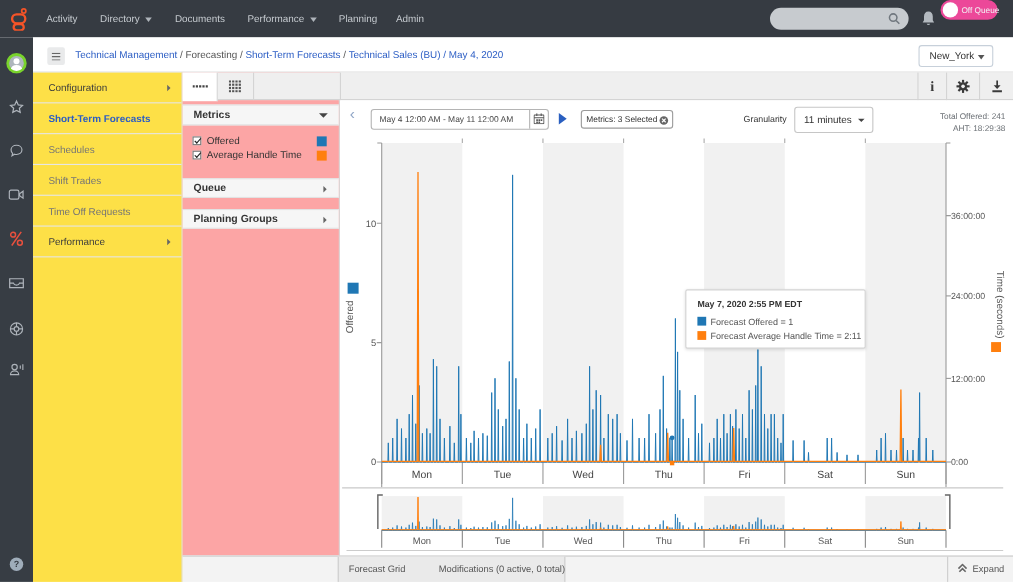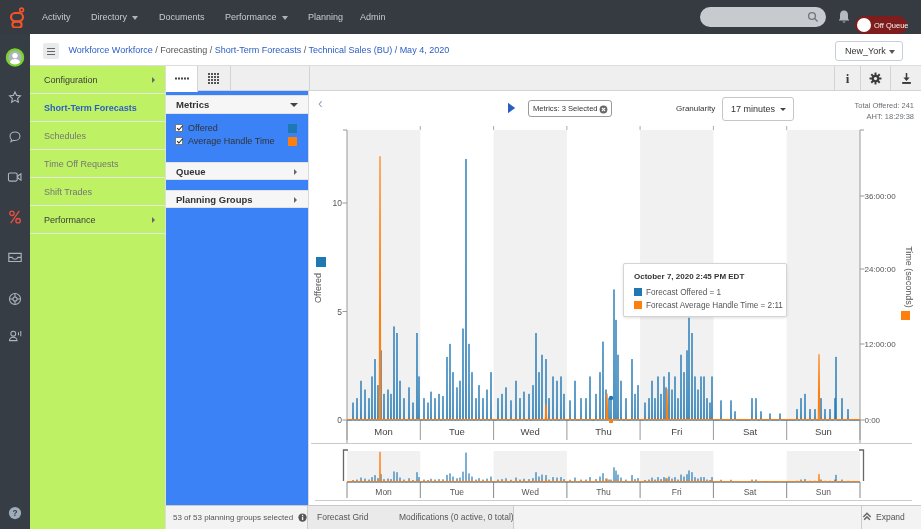--- a/index.html
+++ b/index.html
@@ -7,45 +7,45 @@
   font-family:"Liberation Sans",sans-serif; }
 .abs { position:absolute; }
 #stage { position:relative; width:866px; height:529px; }
 
 
 #topnav { position:absolute; left:0; top:0; width:921px; height:34px; background:#363b42; }
 #topnav .mi { position:absolute; top:0; height:34px; line-height:34px; color:#c6cbd0; font-size:9px; white-space:nowrap; }
 .ncaret { display:inline-block; width:0; height:0; border-left:3.5px solid transparent;
   border-right:3.5px solid transparent; border-top:4px solid #aeb4ba; margin-left:5px; vertical-align:middle; }
 #searchpill { position:absolute; left:700px; top:7px; width:126px; height:20px; background:#c7cbcf; border-radius:10px; }
-#toggle { position:absolute; left:855px; top:16px; width:52px; height:18px; background:#7f1d1d; border-radius:9px; }
+#toggle { position:absolute; left:855px; top:0; width:52px; height:18px; background:#ec4899; border-radius:9px; }
 #toggle .knob { position:absolute; left:2px; top:2px; width:14px; height:14px; background:#fff; border-radius:50%; }
 #toggle .tlab { position:absolute; left:19px; top:0; height:18px; line-height:19px; font-size:7.5px; color:#f2f4f5; white-space:nowrap; }
 
 
 #rail { position:absolute; left:0; top:34px; width:30px; height:495px; background:#373d44; }
 #rail svg { position:absolute; left:50%; transform:translateX(-50%); }
 
 
 #crumbbar { position:absolute; left:30px; top:34px; width:891px; height:32px; background:#fff; border-bottom:1px solid #ddd; }
 #hamb { position:absolute; left:13px; top:9px; width:16px; height:16px; background:#e9eaeb; border-radius:2px; }
 #crumbs { position:absolute; left:38.5px; top:0; height:31px; line-height:32px; font-size:9px; color:#555; white-space:nowrap; }
 #crumbs a { color:#2b5dc4; text-decoration:none; }
 #nybtn { position:absolute; right:18px; top:7px; width:68px; height:20px; border:1px solid #c7d0da; border-radius:3px; background:#fff; font-size:9px; color:#333; line-height:19px; }
 
 
-#navpanel { position:absolute; left:30px; top:66px; width:136px; height:463px; background:#bef264; border-right:1px solid #ddd; }
+#navpanel { position:absolute; left:30px; top:66px; width:136px; height:463px; background:#fde047; border-right:1px solid #ddd; }
 #navpanel .item { position:relative; height:28px; line-height:28px; padding-left:14px; font-size:9px; color:#3c3c3c; border-bottom:1px solid #e6e6e6; }
 #navpanel .item.gray { color:#757575; }
 #navpanel .item.sel { color:#2b5dc4; font-weight:bold; }
 .rcaret { position:absolute; right:10px; top:11px; width:0; height:0; border-top:3px solid transparent;
   border-bottom:3px solid transparent; border-left:3.5px solid #666; }
 
 
-#mpanel { position:absolute; left:166px; top:66px; width:143px; height:439px; background:#3b82f6; border-right:1px solid #d9d9d9; }
+#mpanel { position:absolute; left:166px; top:66px; width:143px; height:439px; background:#fca5a5; border-right:1px solid #d9d9d9; }
 #tabrow { position:absolute; left:166px; top:66px; width:755px; height:25px; background:#efefef; border-bottom:1px solid #d4d4d4; z-index:6; }
 #tab1 { position:absolute; left:0; top:0; width:32px; height:26px; background:#fff; border-right:1px solid #d4d4d4; z-index:3; }
 #tab2 { position:absolute; left:32px; top:0; width:33px; height:25px; border-right:1px solid #d4d4d4; }
 .icell { position:absolute; top:0; height:25px; border-left:1px solid #d4d4d4; text-align:center; }
 .acchead { position:absolute; left:0; width:142px; background:#f6f6f6; border-top:1px solid #e2e2e2; border-bottom:1px solid #e2e2e2; font-size:9.5px; font-weight:bold; color:#333; }
 .acchead .tx { position:absolute; left:10px; top:0; line-height:18px; }
 .dcaret { position:absolute; right:10px; top:7px; width:0; height:0; border-left:4px solid transparent; border-right:4px solid transparent; border-top:4.5px solid #444; }
 .chkrow { position:absolute; left:9px; font-size:9px; color:#333; white-space:nowrap; }
 .chk { display:inline-block; width:8px; height:8px; border:1px solid #777; background:#fff; position:relative; vertical-align:-1px; margin-right:5px; }
 .chk:after { content:""; position:absolute; left:1px; top:1px; width:4.5px; height:2.2px; border-left:1.2px solid #222; border-bottom:1.2px solid #222; transform:rotate(-48deg); }
@@ -151,30 +151,30 @@
     <text x="12" y="17" text-anchor="middle" font-size="14" font-weight="bold" fill="#373d44" font-family="Liberation Sans">?</text>
   </svg>
 </div>
 
 <div id="crumbbar">
   <div id="hamb">
     <svg class="abs" style="left:4px;top:4.5px" width="8" height="7" viewBox="0 0 8 7">
       <path d="M0 0.5h8 M0 3.5h8 M0 6.5h8" stroke="#666" stroke-width="1"></path>
     </svg>
   </div>
-  <div id="crumbs"><a>Workforce Workforce</a> / Forecasting / <a>Short-Term Forecasts</a> / <a>Technical Sales (BU) / May 4, 2020</a></div>
+  <div id="crumbs"><a>Technical Management</a> / Forecasting / <a>Short-Term Forecasts</a> / <a>Technical Sales (BU) / May 4, 2020</a></div>
   <div id="nybtn"><span style="margin-left:9px">New_York</span><span class="ncaret" style="border-top-color:#555;position:absolute;right:7px;top:8px"></span></div>
 </div>
 
 <div id="navpanel">
   <div class="item">Configuration<span class="rcaret"></span></div>
   <div class="item sel">Short-Term Forecasts</div>
   <div class="item gray">Schedules</div>
+  <div class="item gray">Shift Trades</div>
   <div class="item gray">Time Off Requests</div>
-  <div class="item gray">Shift Trades</div>
   <div class="item">Performance<span class="rcaret"></span></div>
 </div>
 
 <div id="tabrow">
   <div id="tab1">
     <svg class="abs" style="left:9px;top:11px" width="14" height="3" viewBox="0 0 14 3">
       <path d="M0 1.5h14" stroke="#444" stroke-width="2.2" stroke-dasharray="2,1"></path>
     </svg>
   </div>
   <div style="position:absolute;left:143px;top:0;width:1px;height:25px;background:#d4d4d4"></div>
@@ -243,31 +243,41 @@
         <span class="rcaret" style="top:6px;right:11px"></span>
       </div>
   <div class="acchead" style="top:124px;height:18px">
         <span class="tx">Planning Groups</span>
         <span class="rcaret" style="top:6px;right:11px"></span>
       </div>
 </div>
 
 <div id="ctlbar">
   <div style="position:absolute;left:8px;top:3px;font-size:14px;color:#8fa5c6">‹</div>
+  <div id="datebox">
+    <div class="dtx">May 4 12:00 AM - May 11 12:00 AM</div>
+    <div id="calbtn">
+      <svg class="abs" style="left:3px;top:3px" width="10" height="10" viewBox="0 0 20 20">
+        <rect x="1" y="3" width="18" height="16" rx="1.5" fill="none" stroke="#555" stroke-width="2"></rect>
+        <path d="M1 8h18 M6 0v5 M14 0v5" stroke="#555" stroke-width="2"></path>
+        <path d="M5 11h3v3H5z M9 11h3v3H9z M13 11h3v3h-3z M5 15h3v3H5z M9 15h3v3H9z" fill="#555"></path>
+      </svg>
+    </div>
+  </div>
   <svg class="abs" style="left:197px;top:10px" width="9" height="12" viewBox="0 0 9 12">
     <path d="M1 0.8l7.2 5.2-7.2 5.2z" fill="#2a5fc0"></path>
   </svg>
   <div id="chip"><span style="margin-left:4px">Metrics: 3 Selected</span>
     <svg class="abs" style="right:3px;top:3.5px" width="9" height="9" viewBox="0 0 12 12">
       <circle cx="6" cy="6" r="5.2" fill="#666"></circle>
       <path d="M3.8 3.8l4.4 4.4 M8.2 3.8L3.8 8.2" stroke="#fff" stroke-width="1.4"></path>
     </svg>
   </div>
   <div id="gran">Granularity</div>
-  <div id="gransel"><span style="margin-left:8px">17 minutes</span>
+  <div id="gransel"><span style="margin-left:8px">11 minutes</span>
     <span class="ncaret" style="border-top-color:#444;position:absolute;right:7px;top:10px;border-left-width:3px;border-right-width:3px;border-top-width:3.5px"></span>
   </div>
   <div id="totals">Total Offered: 241<br>AHT: 18:29:38</div>
 </div>
 
 <svg width="612" height="380" viewBox="0 0 612 380" style="position:absolute;left:309px;top:125px;font-family:'Liberation Sans',sans-serif;">
 <rect x="38.0" y="5" width="73.3" height="290" fill="#f1f1f1"></rect>
       <rect x="184.6" y="5" width="73.3" height="290" fill="#f1f1f1"></rect>
       <rect x="331.1" y="5" width="73.3" height="290" fill="#f1f1f1"></rect>
       <rect x="477.7" y="5" width="73.3" height="290" fill="#f1f1f1"></rect>
@@ -341,38 +351,31 @@
       <text x="294.5" y="369.5" text-anchor="middle" font-size="8.5" fill="#555">Thu</text>
       <text x="367.8" y="369.5" text-anchor="middle" font-size="8.5" fill="#555">Fri</text>
       <text x="441.1" y="369.5" text-anchor="middle" font-size="8.5" fill="#555">Sat</text>
       <text x="514.4" y="369.5" text-anchor="middle" font-size="8.5" fill="#555">Sun</text>
 <line x1="6" y1="375.5" x2="603" y2="375.5" stroke="#ccc"></line>
 <path d="M38.0,357.0 L43.70,357.0 L44.00,355.0 L44.30,357.0 L47.70,357.0 L48.00,354.6 L48.30,357.0 L51.70,357.0 L52.00,352.6 L52.30,357.0 L55.70,357.0 L56.00,353.6 L56.30,357.0 L59.70,357.0 L60.00,354.6 L60.30,357.0 L62.70,357.0 L63.00,352.1 L63.30,357.0 L65.70,357.0 L66.00,350.1 L66.30,357.0 L68.70,357.0 L69.00,353.1 L69.30,357.0 L71.70,357.0 L72.00,349.2 L72.30,357.0 L74.70,357.0 L75.00,354.1 L75.30,357.0 L78.70,357.0 L79.00,353.6 L79.30,357.0 L81.70,357.0 L82.00,354.1 L82.30,357.0 L84.70,357.0 L85.00,346.5 L85.30,357.0 L87.70,357.0 L88.00,347.2 L88.30,357.0 L90.70,357.0 L91.00,352.6 L91.30,357.0 L94.70,357.0 L95.00,354.6 L95.30,357.0 L99.70,357.0 L100.00,353.3 L100.30,357.0 L103.70,357.0 L104.00,355.0 L104.30,357.0 L107.70,357.0 L108.00,347.2 L108.30,357.0 L109.70,357.0 L110.00,352.1 L110.30,357.0 L114.70,357.0 L115.00,354.6 L115.30,357.0 L118.70,357.0 L119.00,355.0 L119.30,357.0 L121.70,357.0 L122.00,353.8 L122.30,357.0 L125.70,357.0 L126.00,354.6 L126.30,357.0 L129.70,357.0 L130.00,354.1 L130.30,357.0 L133.70,357.0 L134.00,354.3 L134.30,357.0 L137.70,357.0 L138.00,349.9 L138.30,357.0 L140.70,357.0 L141.00,348.4 L141.30,357.0 L143.70,357.0 L144.00,351.6 L144.30,357.0 L147.70,357.0 L148.00,353.3 L148.30,357.0 L150.70,357.0 L151.00,352.6 L151.30,357.0 L153.70,357.0 L154.00,346.7 L154.30,357.0 L156.70,357.0 L157.00,327.6 L157.30,357.0 L159.70,357.0 L160.00,348.4 L160.30,357.0 L162.70,357.0 L163.00,351.6 L163.30,357.0 L166.70,357.0 L167.00,354.6 L167.30,357.0 L169.70,357.0 L170.00,353.1 L170.30,357.0 L173.70,357.0 L174.00,354.6 L174.30,357.0 L177.70,357.0 L178.00,353.6 L178.30,357.0 L181.70,357.0 L182.00,351.6 L182.30,357.0 L188.70,357.0 L189.00,354.6 L189.30,357.0 L192.70,357.0 L193.00,354.1 L193.30,357.0 L196.70,357.0 L197.00,353.3 L197.30,357.0 L201.70,357.0 L202.00,354.8 L202.30,357.0 L206.70,357.0 L207.00,352.6 L207.30,357.0 L210.70,357.0 L211.00,354.6 L211.30,357.0 L214.70,357.0 L215.00,353.8 L215.30,357.0 L219.70,357.0 L220.00,354.1 L220.30,357.0 L223.70,357.0 L224.00,353.1 L224.30,357.0 L226.70,357.0 L227.00,347.2 L227.30,357.0 L229.70,357.0 L230.00,351.6 L230.30,357.0 L232.70,357.0 L233.00,349.6 L233.30,357.0 L236.70,357.0 L237.00,350.1 L237.30,357.0 L239.70,357.0 L240.00,354.6 L240.30,357.0 L243.70,357.0 L244.00,352.1 L244.30,357.0 L247.70,357.0 L248.00,352.6 L248.30,357.0 L251.70,357.0 L252.00,352.1 L252.30,357.0 L254.70,357.0 L255.00,354.1 L255.30,357.0 L260.70,357.0 L261.00,354.8 L261.30,357.0 L265.70,357.0 L266.00,352.6 L266.30,357.0 L271.70,357.0 L272.00,354.6 L272.30,357.0 L276.70,357.0 L277.00,354.6 L277.30,357.0 L280.70,357.0 L281.00,352.1 L281.30,357.0 L286.70,357.0 L287.00,354.1 L287.30,357.0 L290.70,357.0 L291.00,351.6 L291.30,357.0 L293.70,357.0 L294.00,348.2 L294.30,357.0 L296.70,357.0 L297.00,353.6 L297.30,357.0 L299.70,357.0 L300.00,354.6 L300.30,357.0 L301.70,357.0 L302.00,354.6 L302.30,357.0 L304.70,357.0 L305.00,342.3 L305.30,357.0 L306.70,357.0 L307.00,345.7 L307.30,357.0 L308.70,357.0 L309.00,349.6 L309.30,357.0 L311.70,357.0 L312.00,352.6 L312.30,357.0 L316.70,357.0 L317.00,354.6 L317.30,357.0 L322.70,357.0 L323.00,350.1 L323.30,357.0 L325.70,357.0 L326.00,354.1 L326.30,357.0 L328.70,357.0 L329.00,353.1 L329.30,357.0 L335.70,357.0 L336.00,355.0 L336.30,357.0 L339.70,357.0 L340.00,354.6 L340.30,357.0 L342.70,357.0 L343.00,352.6 L343.30,357.0 L345.70,357.0 L346.00,354.6 L346.30,357.0 L348.70,357.0 L349.00,352.1 L349.30,357.0 L351.70,357.0 L352.00,354.1 L352.30,357.0 L354.70,357.0 L355.00,352.1 L355.30,357.0 L356.70,357.0 L357.00,353.3 L357.30,357.0 L359.70,357.0 L360.00,351.6 L360.30,357.0 L362.70,357.0 L363.00,353.6 L363.30,357.0 L365.70,357.0 L366.00,352.1 L366.30,357.0 L368.70,357.0 L369.00,354.6 L369.30,357.0 L371.70,357.0 L372.00,349.6 L372.30,357.0 L374.70,357.0 L375.00,351.6 L375.30,357.0 L377.70,357.0 L378.00,349.2 L378.30,357.0 L379.70,357.0 L380.00,345.5 L380.30,357.0 L382.70,357.0 L383.00,347.2 L383.30,357.0 L385.70,357.0 L386.00,352.1 L386.30,357.0 L388.70,357.0 L389.00,353.6 L389.30,357.0 L391.70,357.0 L392.00,352.1 L392.30,357.0 L394.70,357.0 L395.00,352.1 L395.30,357.0 L397.70,357.0 L398.00,354.6 L398.30,357.0 L400.70,357.0 L401.00,355.0 L401.30,357.0 L402.70,357.0 L403.00,352.1 L403.30,357.0 L411.70,357.0 L412.00,354.8 L412.30,357.0 L421.70,357.0 L422.00,354.8 L422.30,357.0 L425.70,357.0 L426.00,356.0 L426.30,357.0 L442.70,357.0 L443.00,354.6 L443.30,357.0 L446.70,357.0 L447.00,354.6 L447.30,357.0 L451.70,357.0 L452.00,356.0 L452.30,357.0 L460.70,357.0 L461.00,356.3 L461.30,357.0 L470.70,357.0 L471.00,356.3 L471.30,357.0 L487.70,357.0 L488.00,355.8 L488.30,357.0 L491.70,357.0 L492.00,354.6 L492.30,357.0 L495.70,357.0 L496.00,354.1 L496.30,357.0 L500.70,357.0 L501.00,355.8 L501.30,357.0 L505.70,357.0 L506.00,355.8 L506.30,357.0 L511.70,357.0 L512.00,354.6 L512.30,357.0 L515.70,357.0 L516.00,355.8 L516.30,357.0 L520.70,357.0 L521.00,355.8 L521.30,357.0 L525.70,357.0 L526.00,354.6 L526.30,357.0 L526.70,357.0 L527.00,349.9 L527.30,357.0 L532.70,357.0 L533.00,354.6 L533.30,357.0 L538.70,357.0 L539.00,355.8 L539.30,357.0 L551.0,357.0" fill="none" stroke="#1f77b4" stroke-width="0.7"></path>
 <path d="M38.0,356.5 L70.50,356.5 L71.00,326.9 L71.50,356.5 L236.50,356.5 L237.00,354.8 L237.50,356.5 L297.50,356.5 L298.00,353.6 L298.50,356.5 L357.50,356.5 L358.00,353.1 L358.50,356.5 L509.50,356.5 L510.00,349.1 L510.50,356.5 L551.0,356.5" fill="none" stroke="#ff7f0e" stroke-width="0.9"></path>
 </svg>
 
 <div id="tooltip">
-  <div class="tt">October 7, 2020 2:45 PM EDT</div>
+  <div class="tt">May 7, 2020 2:55 PM EDT</div>
   <div class="row" style="top:24px"><span class="ttsq" style="background:#1f77b4"></span>Forecast Offered = 1</div>
   <div class="row" style="top:37px"><span class="ttsq" style="background:#ff7f0e"></span>Forecast Average Handle Time = 2:11</div>
 </div>
 
 <div id="botbar">
-  <div class="seg" style="left:7px;font-size:8px">53 of 53 planning groups selected
-    <svg style="vertical-align:-2px;margin-left:3px" width="9" height="9" viewBox="0 0 12 12">
-      <circle cx="6" cy="6" r="5.5" fill="#555"></circle>
-      <rect x="5.2" y="5" width="1.8" height="4.4" fill="#f3f3f3"></rect>
-      <rect x="5.2" y="2.4" width="1.8" height="1.8" fill="#f3f3f3"></rect>
-    </svg>
-  </div>
   <div class="seg" style="left:141px;width:207px;background:#eaeaea;border-left:1px solid #ccc;border-right:1px solid #ccc">
     <span style="margin-left:9px">Forecast Grid</span>
     <span style="margin-left:28px">Modifications (0 active, 0 total)</span>
   </div>
-  <div class="seg" style="left:695px;width:60px;border-left:1px solid #ccc;text-align:left">
+  <div class="seg" style="left:695px;width:60px;border-left:1px solid #ccc;text-align:right">
     <svg style="vertical-align:-1px;margin-right:4px" width="10" height="9" viewBox="0 0 12 11">
       <path d="M1.5 6L6 1.5 10.5 6" fill="none" stroke="#666" stroke-width="1.8"></path>
       <path d="M2.5 9.5L6 6l3.5 3.5" fill="none" stroke="#666" stroke-width="1.8"></path>
     </svg><span style="margin-right:8px">Expand</span>
   </div>
 </div>
 
 </div>
 
 </body></html>

